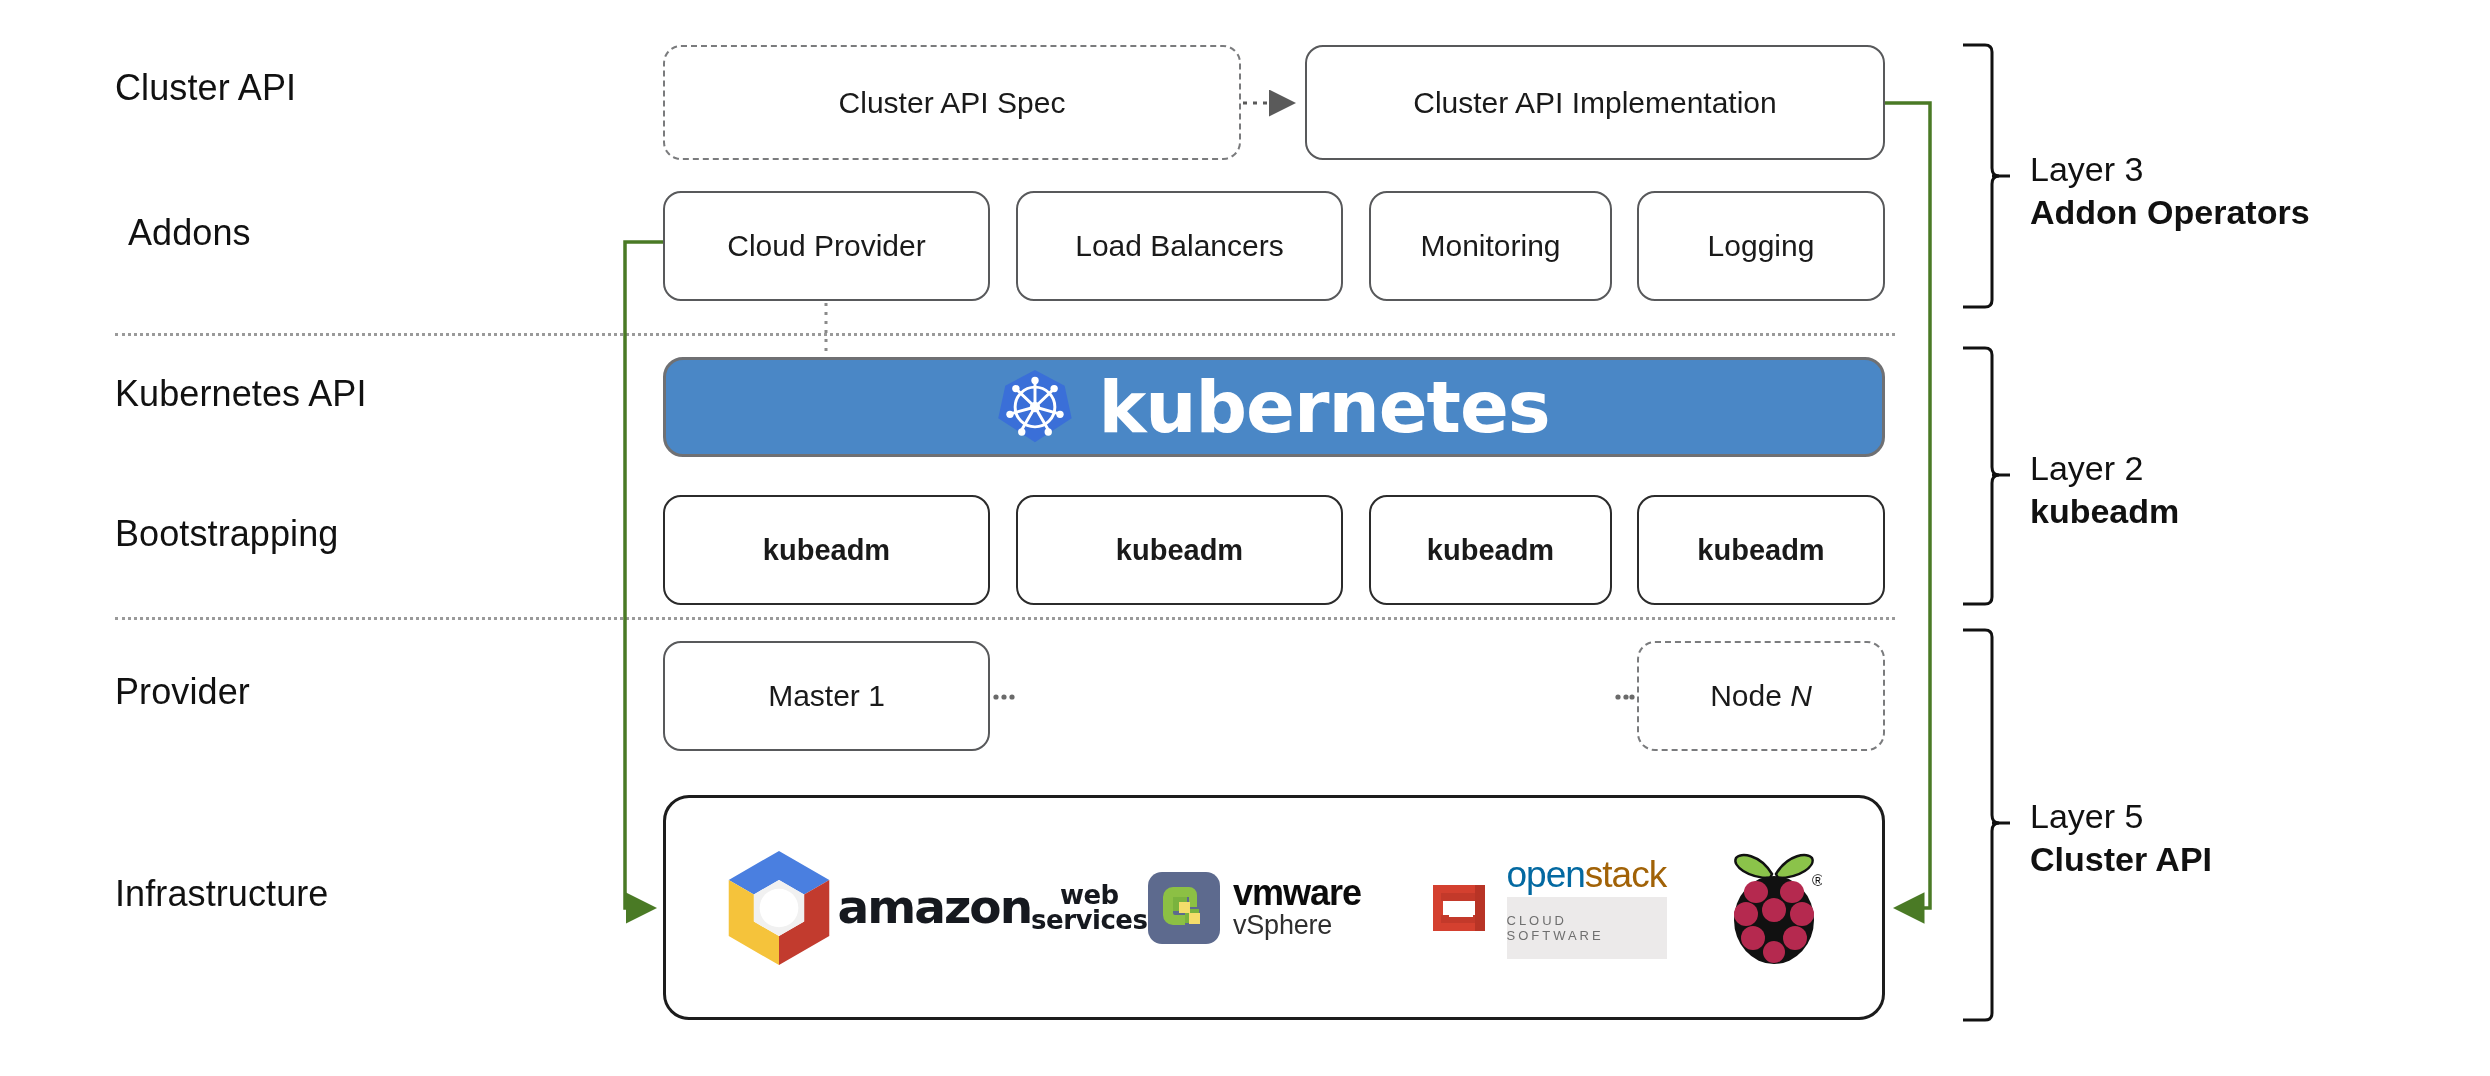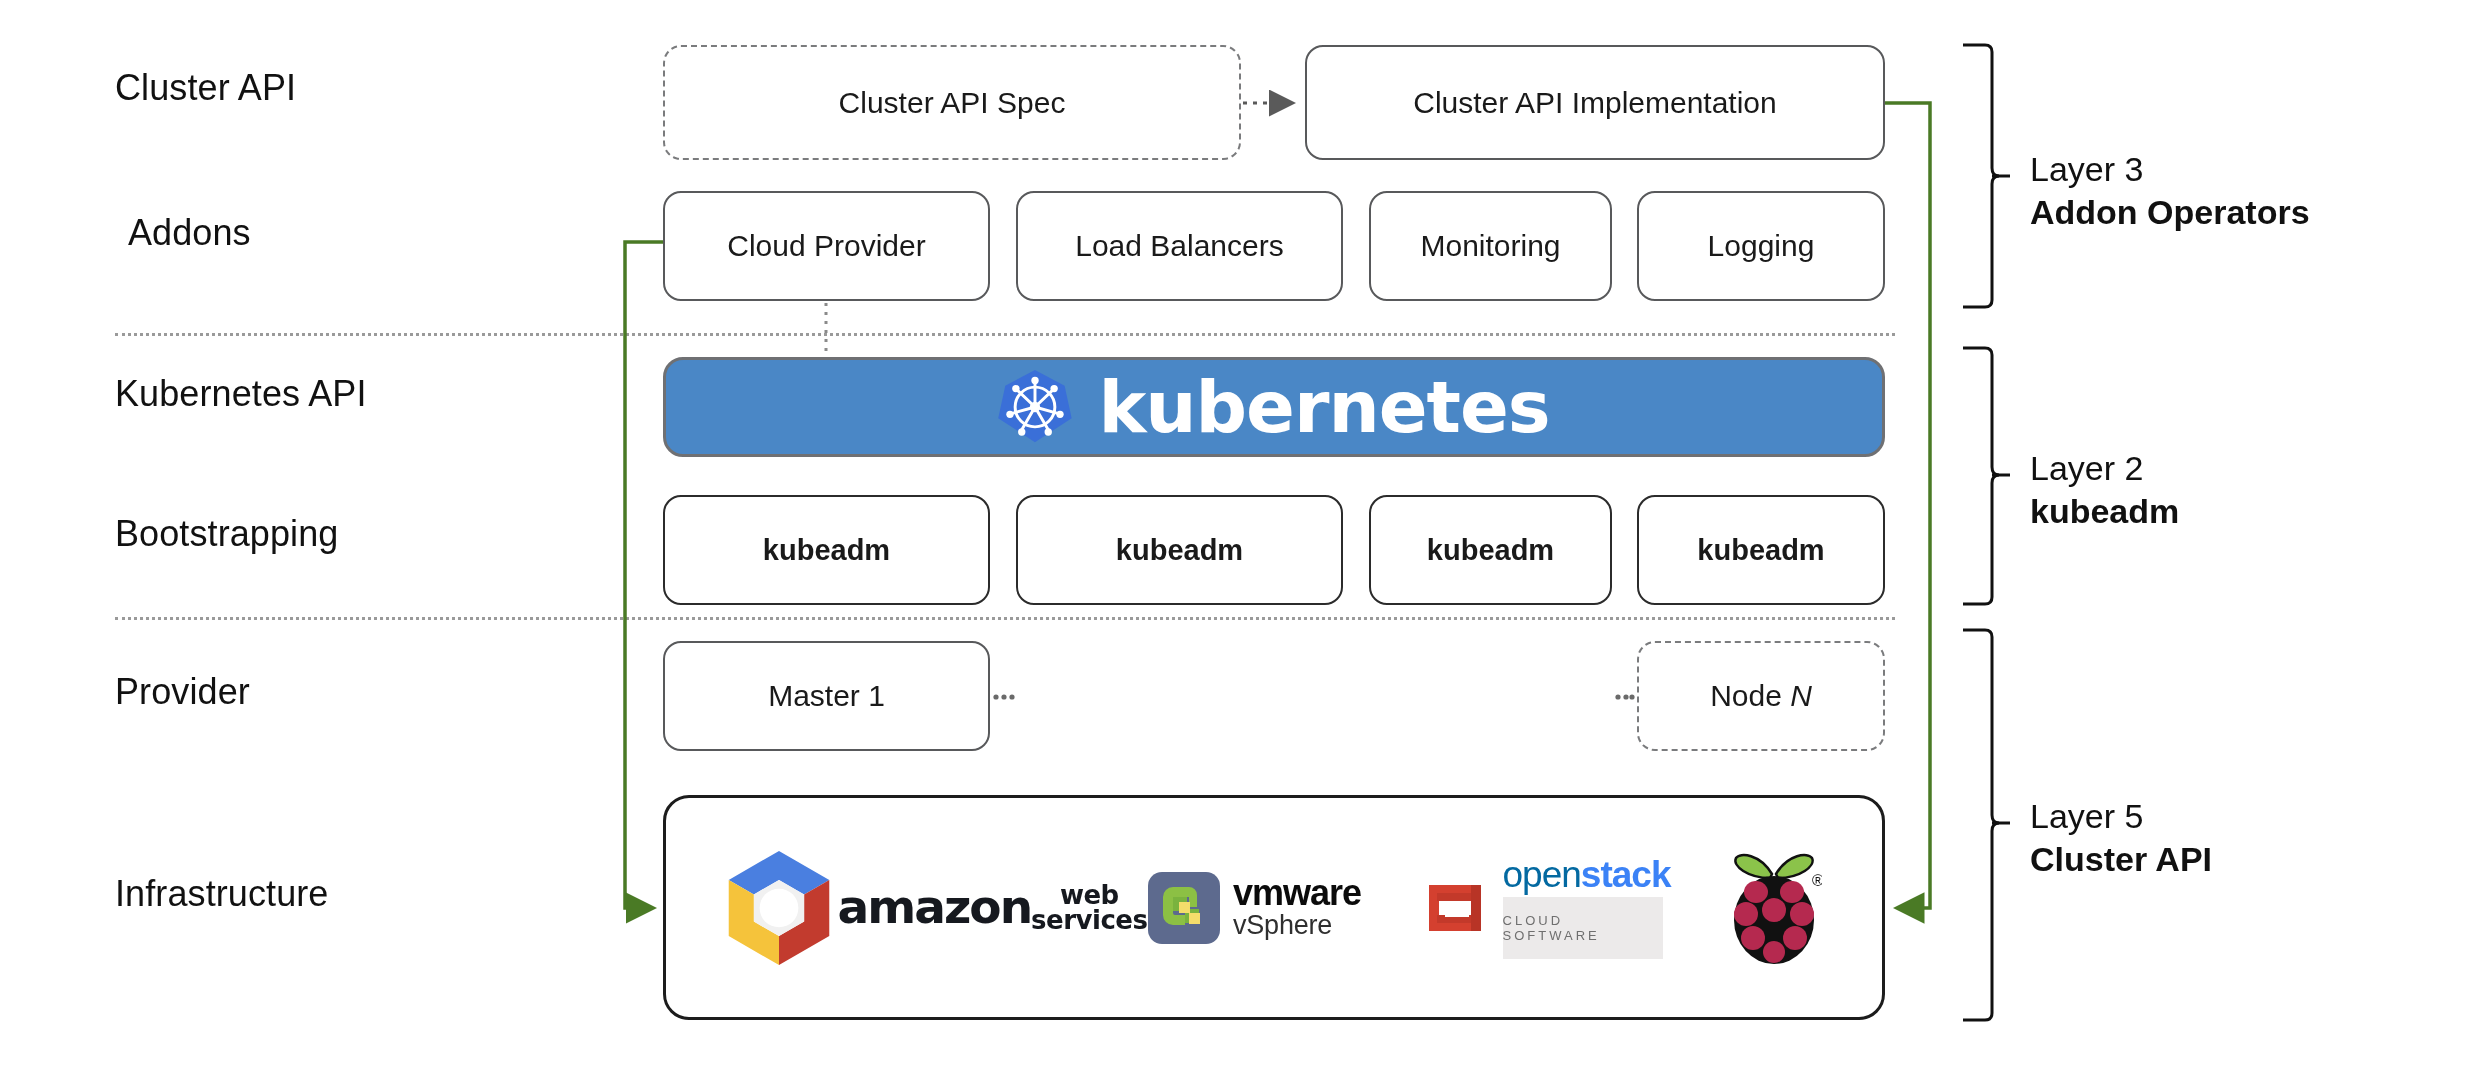--- a/index.html
+++ b/index.html
@@ -53,21 +53,21 @@
   .logostrip{display:flex;align-items:center;justify-content:space-between;}
   .logo{display:flex;align-items:center;justify-content:center;}
   .awstxt{
     font-family:"DejaVu Sans","Liberation Sans",sans-serif;
     font-weight:bold;color:#16191f;line-height:.95;
   }
   .azuretxt{color:#57a6e0;font-size:34px;font-weight:normal;letter-spacing:-.3px;}
   .vmwtxt{color:#0b0b0b;font-weight:bold;font-size:36px;line-height:1;letter-spacing:-1px;}
   .vspheretxt{color:#2f2f2f;font-size:27px;line-height:1.05;letter-spacing:-.2px;}
   .ostxt-open{color:#0369a1;font-size:37px;font-weight:normal;letter-spacing:-1px;}
-  .ostxt-stack{color:#3b82f6;font-size:37px;font-weight:bold;letter-spacing:-1px;}
+  .ostxt-stack{color:#a16207;font-size:37px;font-weight:normal;letter-spacing:-1px;}
   .ostxt-sub{color:#6f6f6f;font-size:13px;letter-spacing:3px;background:#eceaea;
              text-align:left;padding:16px 0;}
 </style>
 </head>
 <body>
 
 <div class="stage">
 
   <div class="abs rowlabel" style="left:115px;top:60px;">Cluster API</div>
   <div class="abs rowlabel" style="left:128px;top:205px;">Addons</div>

